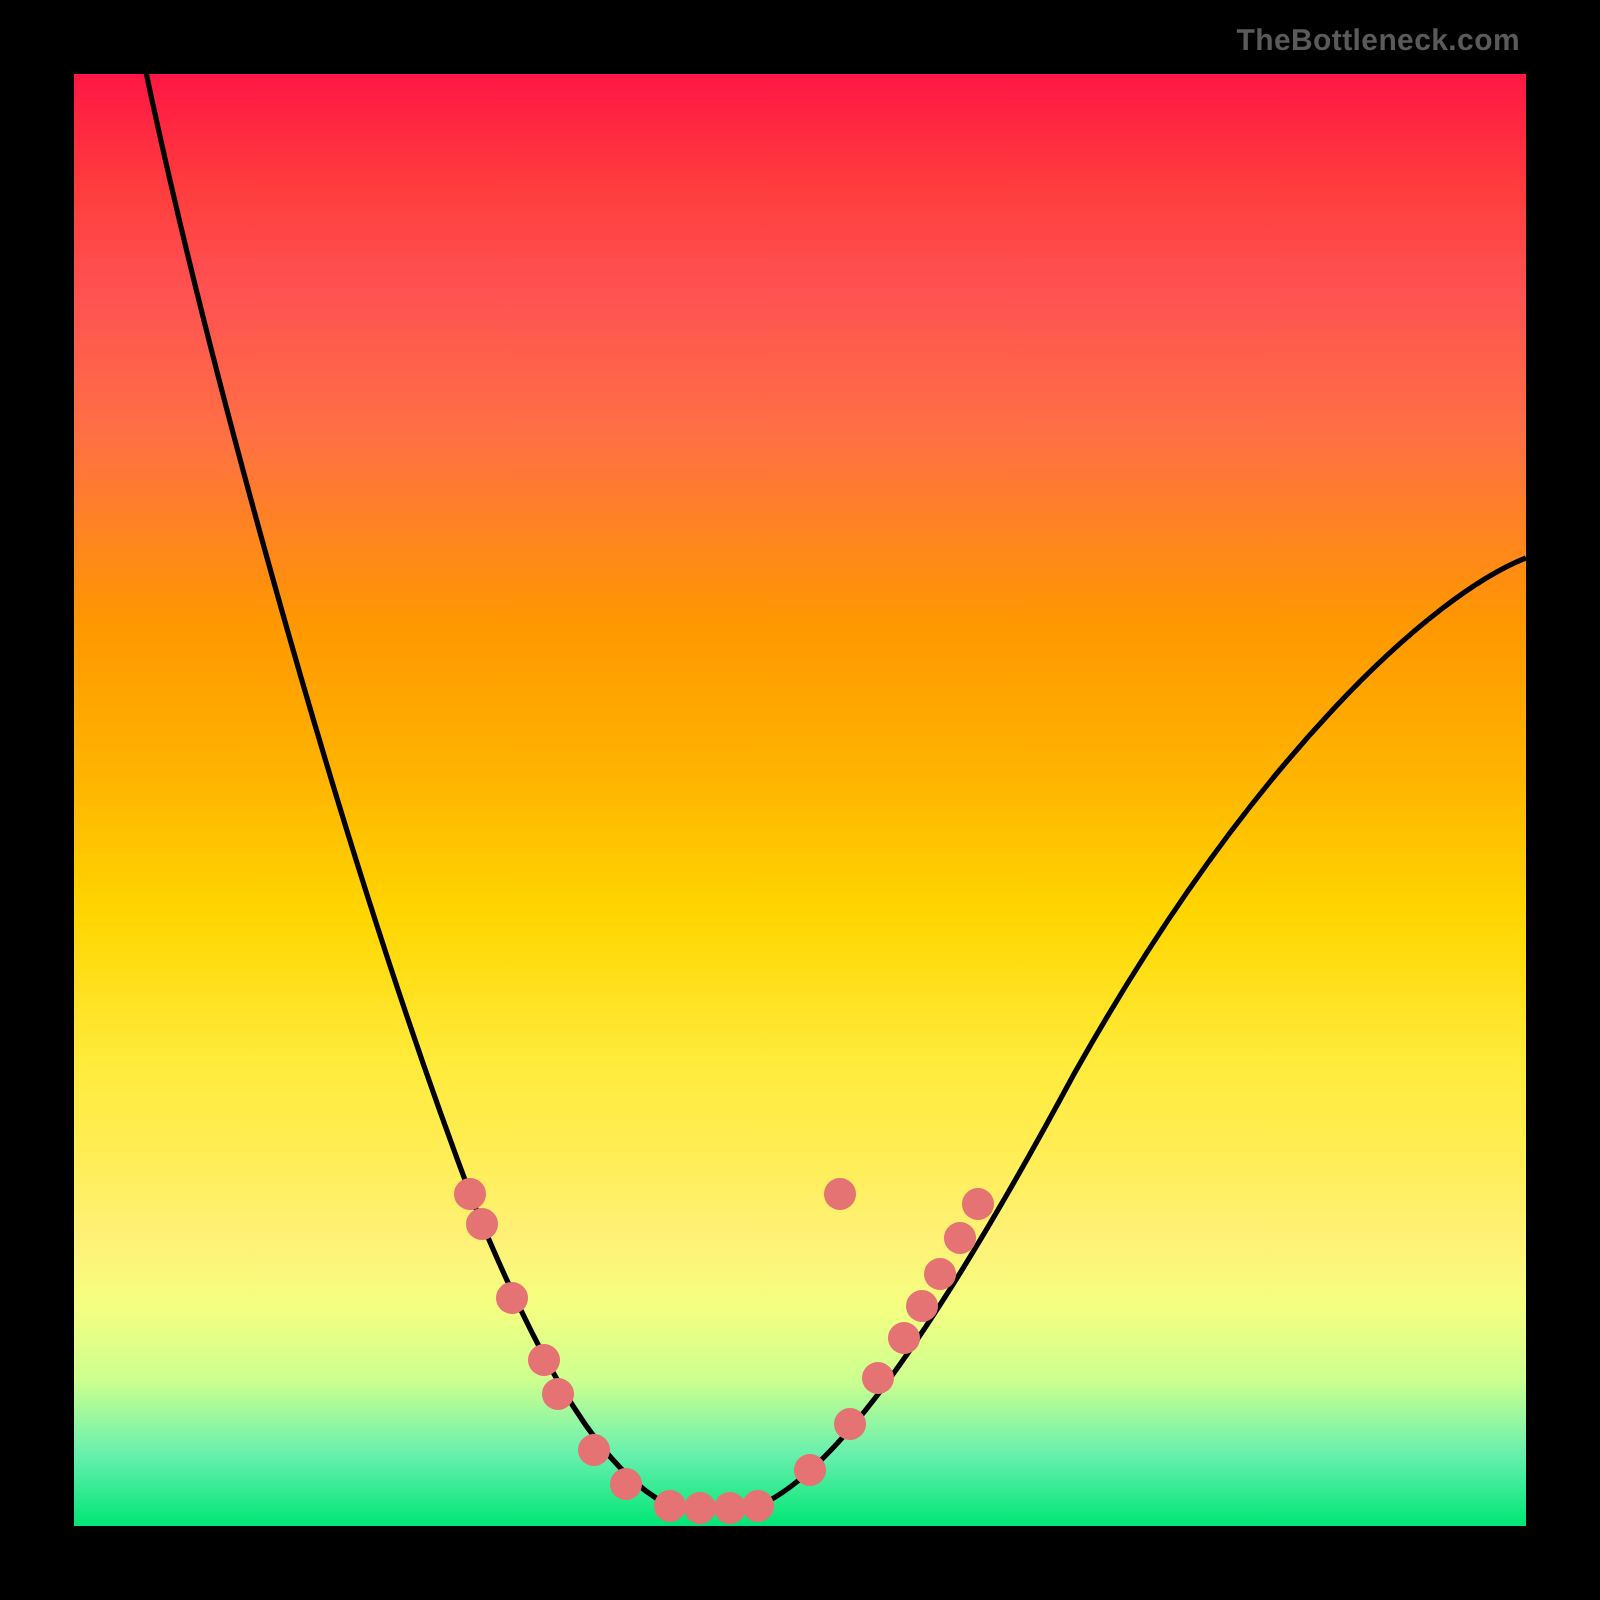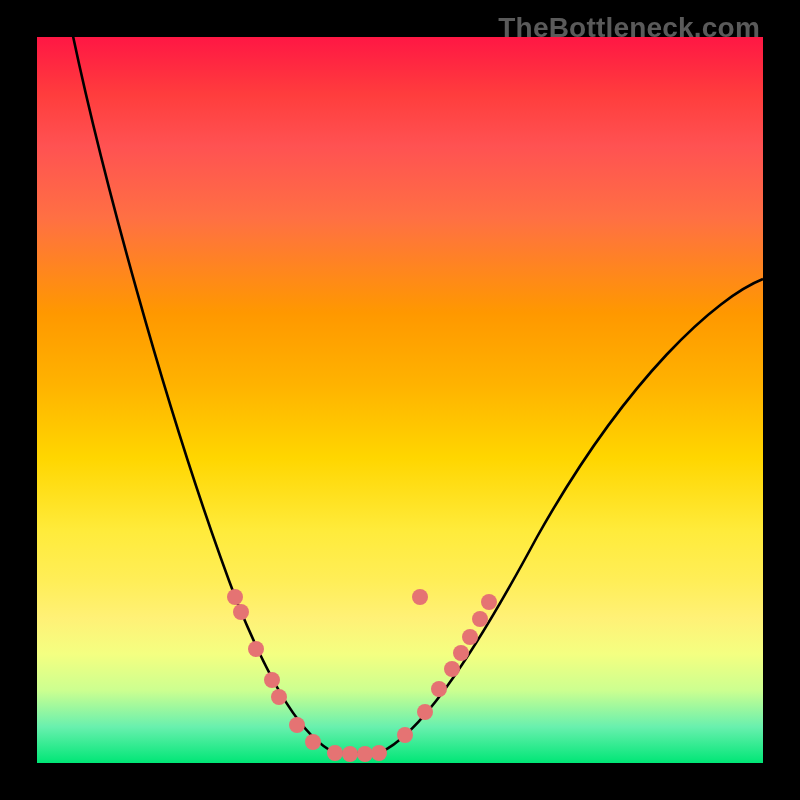--- a/index.html
+++ b/index.html
@@ -25,21 +25,21 @@
       #f4ff81 85%,
       #ccff90 90%,
       #69f0ae 95%,
       #00e676 100%);
   }
   .watermark {
     position: absolute;
     top: 12px;
     right: 40px;
     font-family: Arial, Helvetica, sans-serif;
-    font-size: 28px;
+    font-size: 15px;
     font-weight: bold;
     color: #5a5a5a;
     letter-spacing: 0.2px;
   }
   svg.curve {
     position: absolute;
     left: 37px;
     top: 37px;
     width: 726px;
     height: 726px;

